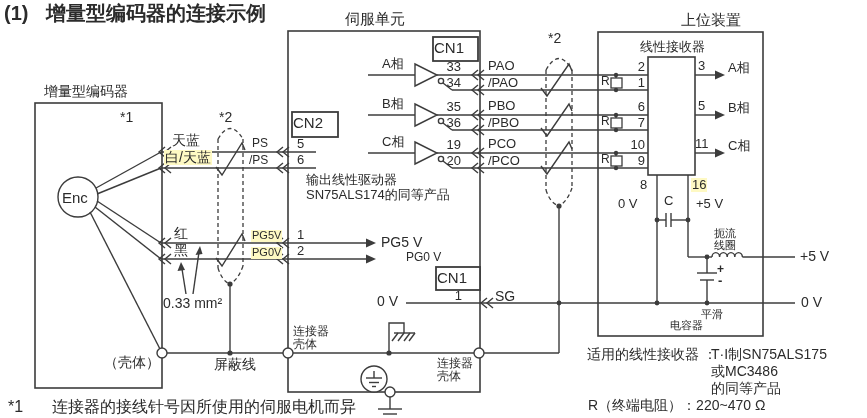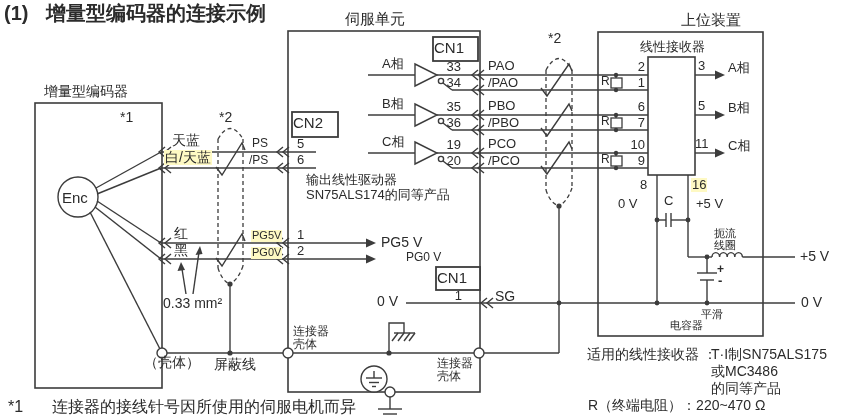--- a/index.html
+++ b/index.html
@@ -211,21 +211,21 @@
 <span class="t" style="left:174px;top:226px;font-size:14px;">红</span>
 <span class="t" style="left:174px;top:243px;font-size:14px;">黑</span>
 <span class="t bg" style="left:251px;top:230px;font-size:11px;">PG5V</span>
 <span class="t bg" style="left:251px;top:247px;font-size:11px;">PG0V</span>
 <span class="t" style="left:297px;top:228px;font-size:13px;">1</span>
 <span class="t" style="left:297px;top:244px;font-size:13px;">2</span>
 <span class="t" style="left:381px;top:235px;font-size:14px;">PG5 V</span>
 <span class="t" style="left:381px;top:251px;font-size:12px;margin-left:25px;">PG0 V</span>
 
 <span class="t" style="left:163px;top:296px;font-size:14px;">0.33 mm²</span>
-<span class="t" style="left:104px;top:355px;font-size:14px;margin-left:40px;">（壳体）</span>
+<span class="t" style="left:104px;top:355px;font-size:14px;">（壳体）</span>
 <span class="t" style="left:214px;top:357px;font-size:14px;">屏蔽线</span>
 
 <span class="t" style="left:293px;top:325px;font-size:12px;">连接器</span>
 <span class="t" style="left:293px;top:338px;font-size:12px;">壳体</span>
 <span class="t" style="left:437px;top:357px;font-size:12px;">连接器</span>
 <span class="t" style="left:437px;top:370px;font-size:12px;">壳体</span>
 
 <span class="t ctr" style="left:434px;top:40px;width:43px;font-size:15px;">CN1</span>
 <span class="t" style="left:382px;top:57px;font-size:13px;">A相</span>
 <span class="t" style="left:382px;top:97px;font-size:13px;">B相</span>

